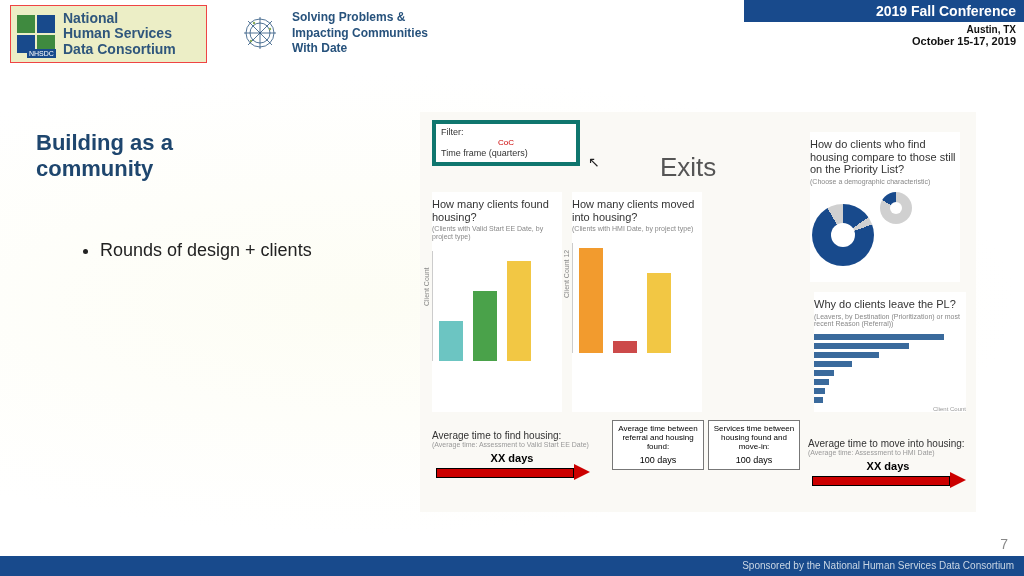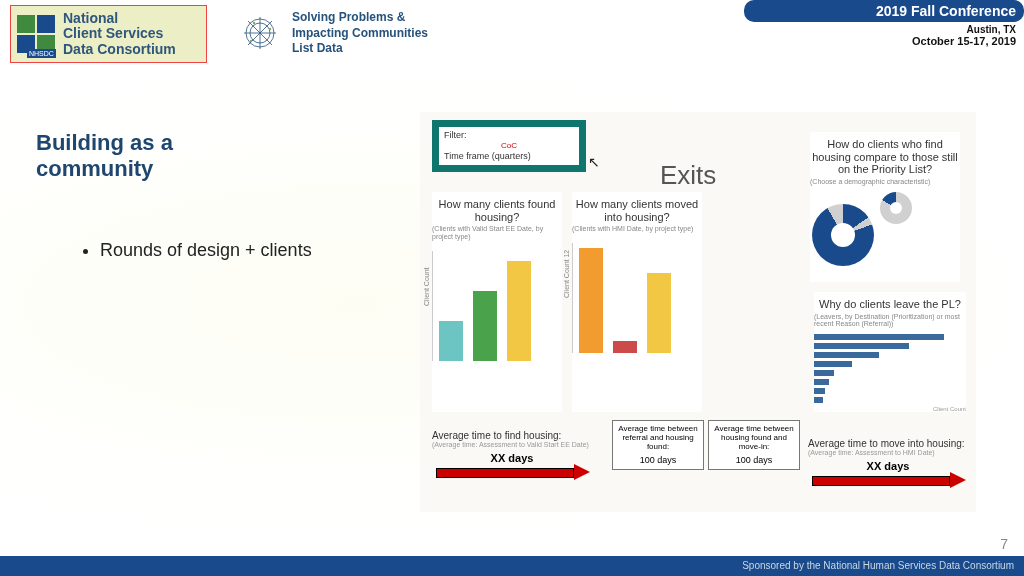--- a/index.html
+++ b/index.html
@@ -87,21 +87,20 @@
     right: 0; top: 0;
     width: 280px; height: 22px;
     background: #184a8c;
     color: #fff;
     text-align: right;
     font-weight: bold;
     font-size: 14px;
     padding-right: 8px;
     box-sizing: border-box;
     line-height: 22px;
-    border-radius: 10px;
   }
   .conf-loc {
     position: absolute;
     right: 8px; top: 24px;
     text-align: right;
   }
   .conf-loc .city {
     font-size: 10px;
     font-weight: bold;
     color: #111;
@@ -167,34 +166,33 @@
     left: 420px;
     top: 42px;
     width: 556px;
     height: 400px;
     background: #faf9f5;
   }
   .filter-box {
     position: absolute;
     left: 12px; top: 8px;
     width: 130px;
-    border: 7px solid #0f766e;
+    border: 4px solid #0f766e;
     padding: 3px 5px 4px 5px;
     font-size: 9px;
     color: #333;
     background: #fff;
   }
   .filter-box .coc { color: #c00; text-align: center; font-size: 8px; margin: 1px 0; }
   .exits-title {
     position: absolute;
     left: 240px; top: 40px;
     font-size: 26px;
     color: #555;
     font-family: "Segoe UI Light", Arial, sans-serif;
-    margin-top: 8px;
   }
   .cursor {
     position: absolute;
     left: 168px; top: 42px;
     font-size: 14px;
     color: #222;
   }
 
   .panel {
     position: absolute;
@@ -204,21 +202,20 @@
   .p2 { left: 152px; top: 80px; width: 130px; height: 220px; }
   .p3 { left: 390px; top: 20px; width: 150px; height: 150px; }
   .p4 { left: 394px; top: 180px; width: 152px; height: 120px; }
 
   .panel h4 {
     margin: 6px 0 2px 0;
     font-size: 11px;
     font-weight: normal;
     color: #333;
     line-height: 1.15;
-    text-align: center;
   }
   .panel .sub {
     font-size: 7px;
     color: #888;
     line-height: 1.1;
   }
 
   
   .bars {
     position: relative;
@@ -369,21 +366,21 @@
     <div class="logo-block">
       <div class="logo-mark">
         <div class="sq1"></div>
           <div class="sq2"></div>
           <div class="sq3"></div>
           <div class="sq4"></div>
       </div>
       <div class="nhsdc-strip">NHSDC</div>
       <div class="logo-text">
         <div>National</div>
-        <div class="l2">Client Services</div>
+        <div class="l2">Human Services</div>
         <div>Data Consortium</div>
       </div>
     </div>
 
     <div class="tagline-block">
       <div class="tag-swirl">
         <svg viewBox="0 0 40 40">
             <g fill="none" stroke="#27527c" stroke-width="0.8">
           <circle cx="20" cy="20" r="14"></circle>
               <circle cx="20" cy="20" r="10"></circle>
@@ -393,21 +390,21 @@
               <line x1="32" y1="8" x2="8" y2="32"></line>
           <circle cx="14" cy="10" r="1.2" fill="#8a5" stroke="none"></circle>
           <circle cx="30" cy="16" r="1.2" fill="#8a5" stroke="none"></circle>
           <circle cx="11" cy="28" r="1.2" fill="#8a5" stroke="none"></circle>
         </g>
           </svg>
       </div>
       <div class="tagline">
         <div>Solving Problems &amp;</div>
         <div>Impacting Communities</div>
-        <div>List Data</div>
+        <div>With Date</div>
       </div>
     </div>
 
     <div class="conf-bar">2019 Fall Conference</div>
     <div class="conf-loc">
       <div class="city">Austin, TX</div>
       <div class="dates">October 15-17, 2019</div>
     </div>
   </div>
 
@@ -478,21 +475,21 @@
         </div>
         <div class="hb-foot">Client Count</div>
       </div>
 
       <div class="stat-row">
         <div class="stat-box">
           <div>Average time between referral and housing found:</div>
           <div class="val">100 days</div>
         </div>
         <div class="stat-box">
-          <div>Average time between housing found and move-in:</div>
+          <div>Services time between housing found and move-in:</div>
           <div class="val">100 days</div>
         </div>
       </div>
 
       <div class="avg-call ac1">
         <div class="t1">Average time to find housing:</div>
         <div class="t2">(Average time: Assessment to Valid Start EE Date)</div>
         <div class="xx">XX days</div>
         <div class="arrow">
           <div class="shaft"></div>

